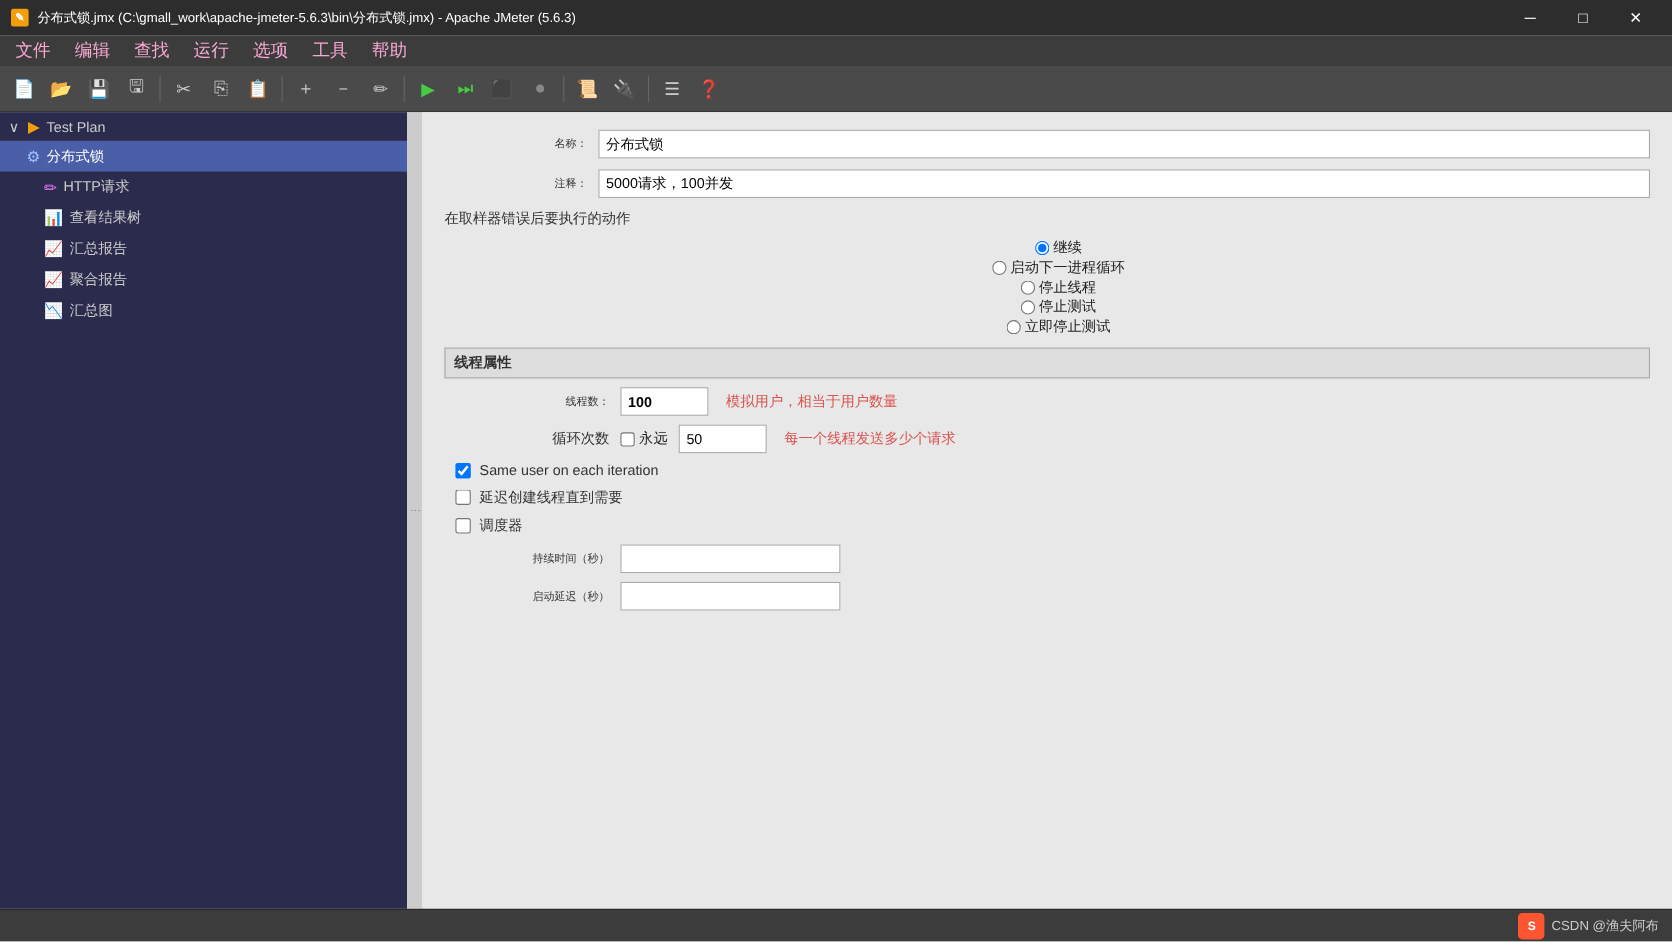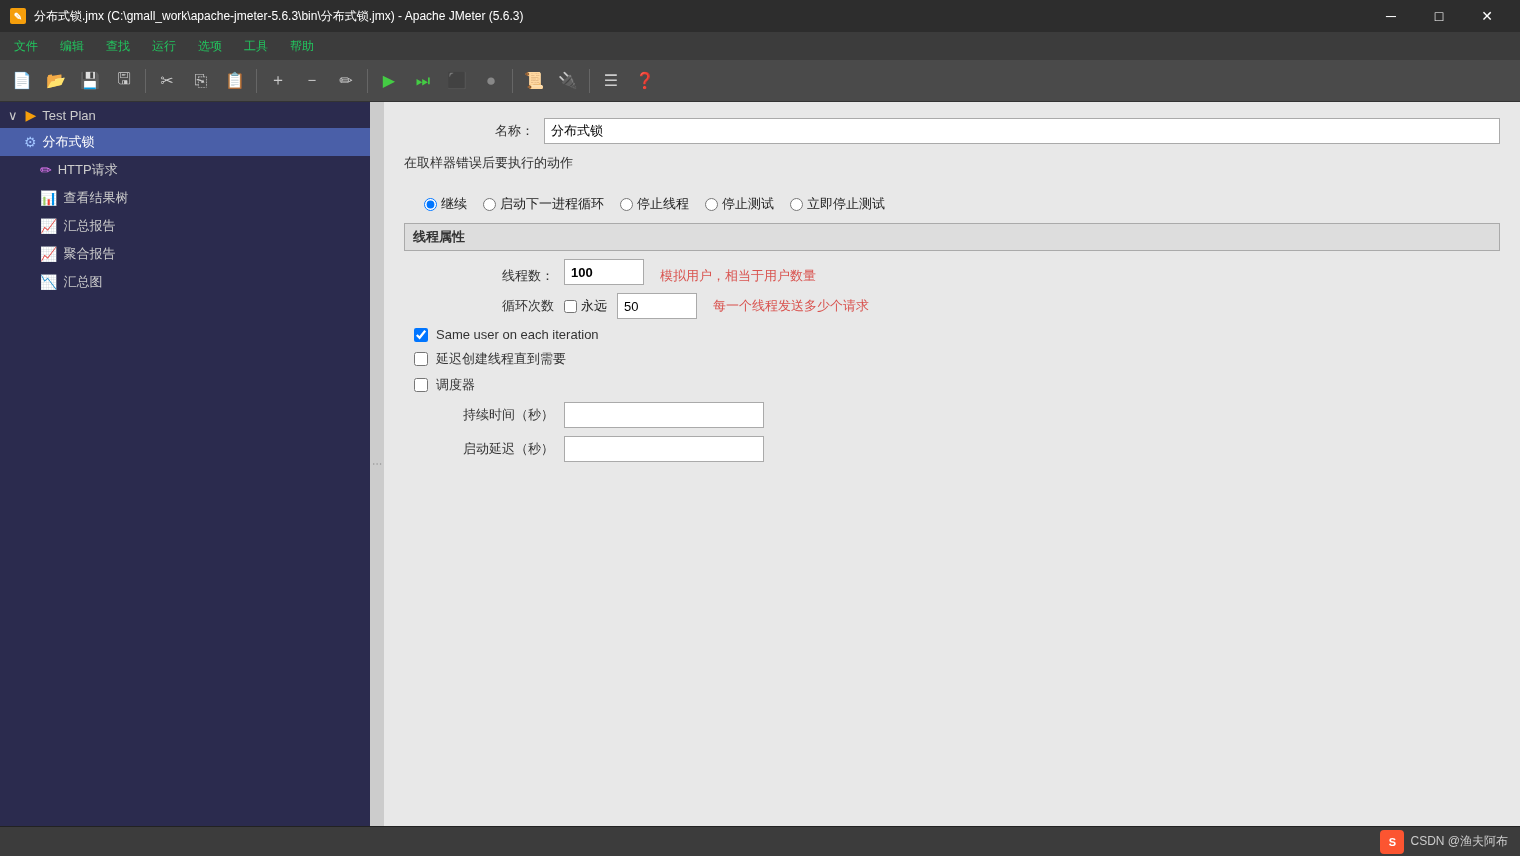--- a/index.html
+++ b/index.html
@@ -49,23 +49,23 @@
     
     .menu-bar {
       background: #3c3c3c;
       height: 28px;
       display: flex;
       align-items: center;
       padding: 0 4px;
       gap: 2px;
     }
     .menu-item {
-      color: #22c55e;
+      color: #f9a8d4;
       padding: 4px 10px;
-      font-size: 12px;
+      font-size: 16px;
       cursor: pointer;
       border-radius: 2px;
       font-family: Liberation Mono, monospace;
     }
 
     
     .toolbar {
       background: #4a4a4a;
       height: 42px;
       display: flex;
@@ -142,65 +142,66 @@
     
     .form-row {
       display: flex;
       align-items: center;
       margin-bottom: 10px;
     }
     .form-label {
       width: 140px;
       flex-shrink: 0;
       color: #333;
-      font-size: 13px;
+      font-size: 10px;
       text-align: right;
       padding-right: 10px;
     }
     .form-input {
       flex: 1;
       height: 26px;
       border: 1px solid #aaa;
       background: #fff;
       padding: 0 6px;
       font-size: 13px;
       font-family: inherit;
     }
     .error-action-label {
       color: #333;
       font-size: 13px;
-      margin-bottom: 23px;
+      margin-bottom: 8px;
     }
     .radio-group {
       display: flex;
       align-items: center;
-      gap: 16px;
+      gap: 0;
       padding-left: 20px;
       flex-wrap: wrap;
+      flex-direction: column;
     }
     .radio-item {
       display: flex;
       align-items: center;
       gap: 4px;
       cursor: pointer;
       font-size: 13px;
     }
     .thread-props-title {
       font-size: 13px;
       font-weight: bold;
       color: #333;
       margin: 10px 0 8px 0;
       border: 1px solid #aaa;
       padding: 4px 8px;
       background: #ddd;
     }
 
     .annotated-input-row {
       display: flex;
-      align-items: flex-end;
+      align-items: center;
       margin-bottom: 8px;
     }
     .annotated-input-row .form-label {
       width: 160px;
     }
     .annotated-input-row .form-input {
       width: 80px;
       flex: none;
       font-weight: bold;
     }
@@ -408,20 +409,24 @@
 
   <div class="content">
     <div class="panel">
 
 
       <div class="form-row">
         <span class="form-label">名称：</span>
         <input class="form-input" type="text" value="分布式锁" style="">
       </div>
 
+      <div class="form-row">
+        <span class="form-label">注释：</span>
+        <input class="form-input" type="text" value="5000请求，100并发" style="">
+      </div>
 
       <div style="margin-bottom:10px;">
         <div class="error-action-label">在取样器错误后要执行的动作</div>
         <div class="radio-group">
           <label class="radio-item">
             <input type="radio" name="errorAction" checked="" style="">
             <span>继续</span>
           </label>
           <label class="radio-item">
             <input type="radio" name="errorAction" style="">

